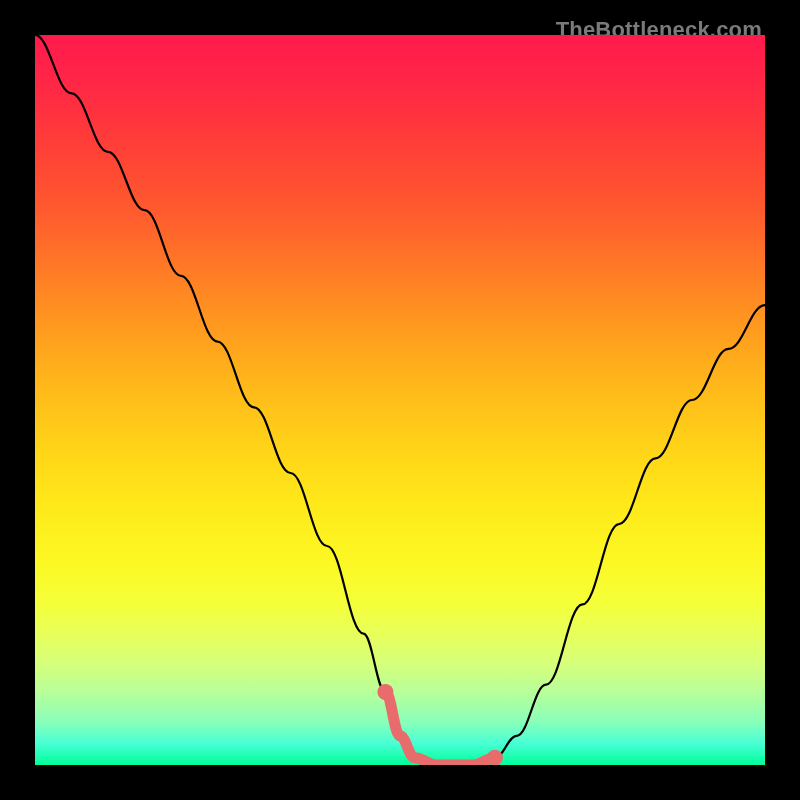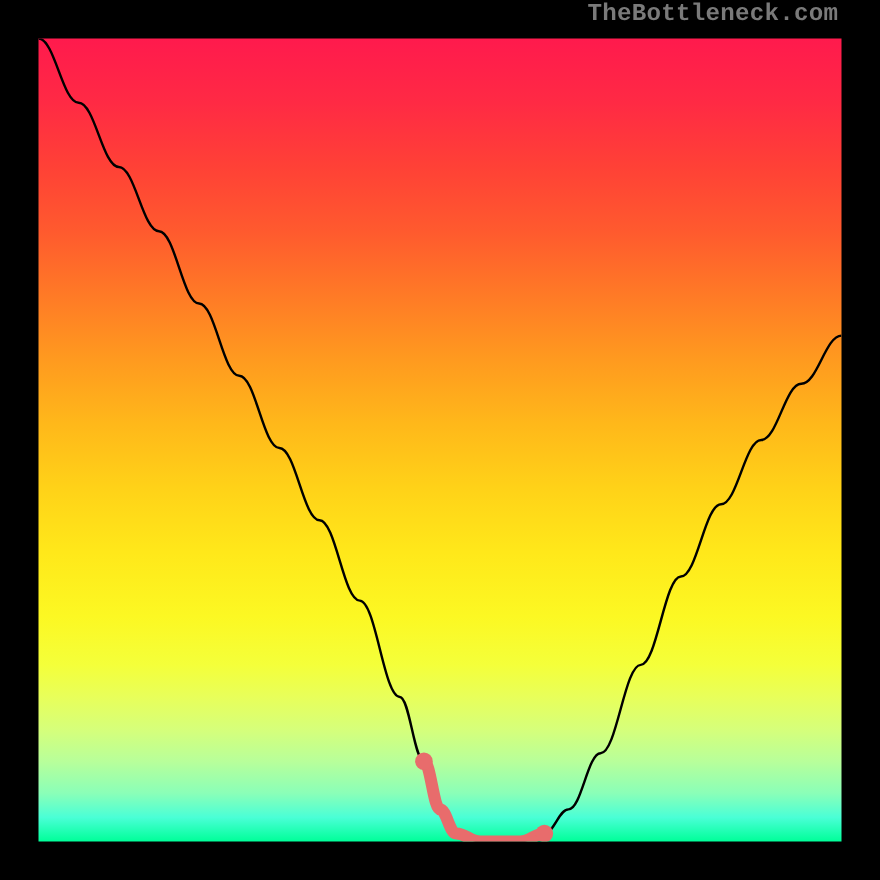--- a/index.html
+++ b/index.html
@@ -46,23 +46,23 @@
   }
   .curve-svg {
     position: absolute;
     left: 0;
     top: 0;
     width: 730px;
     height: 730px;
   }
   .watermark {
     position: absolute;
-    top: 0;
+    top: 17px;
     right: 38px;
-    font-family: Liberation Mono, monospace;
+    font-family: Liberation Sans, sans-serif;
     font-size: 22px;
     font-weight: 600;
     color: #7a7a7a;
     letter-spacing: 0.2px;
   }
 </style>
 </head>
 <body>
 
 <div class="frame">

